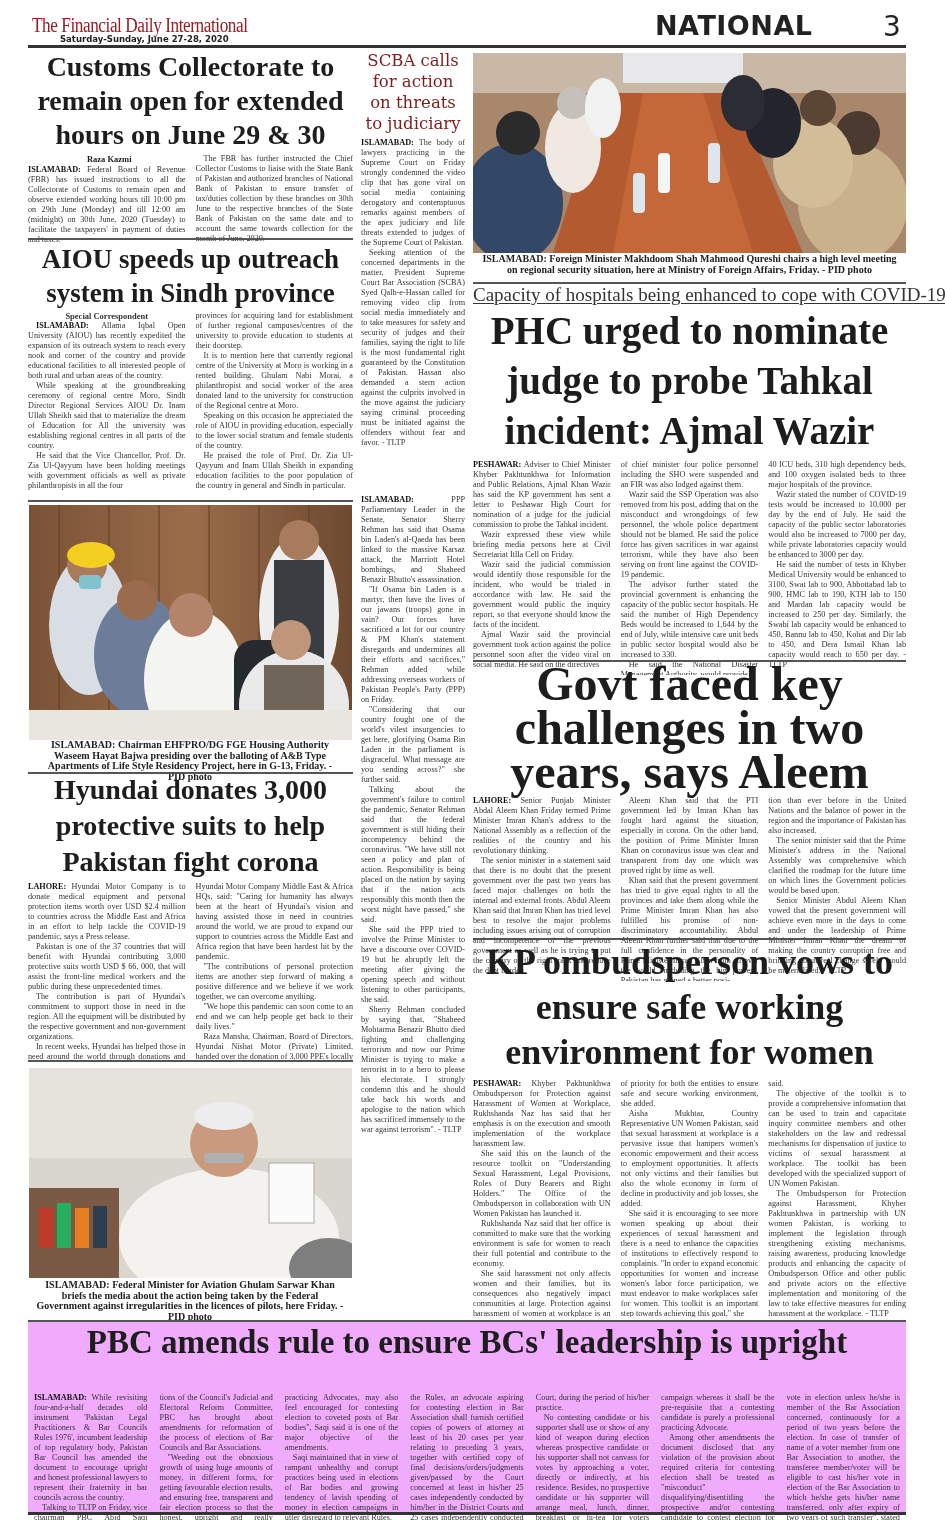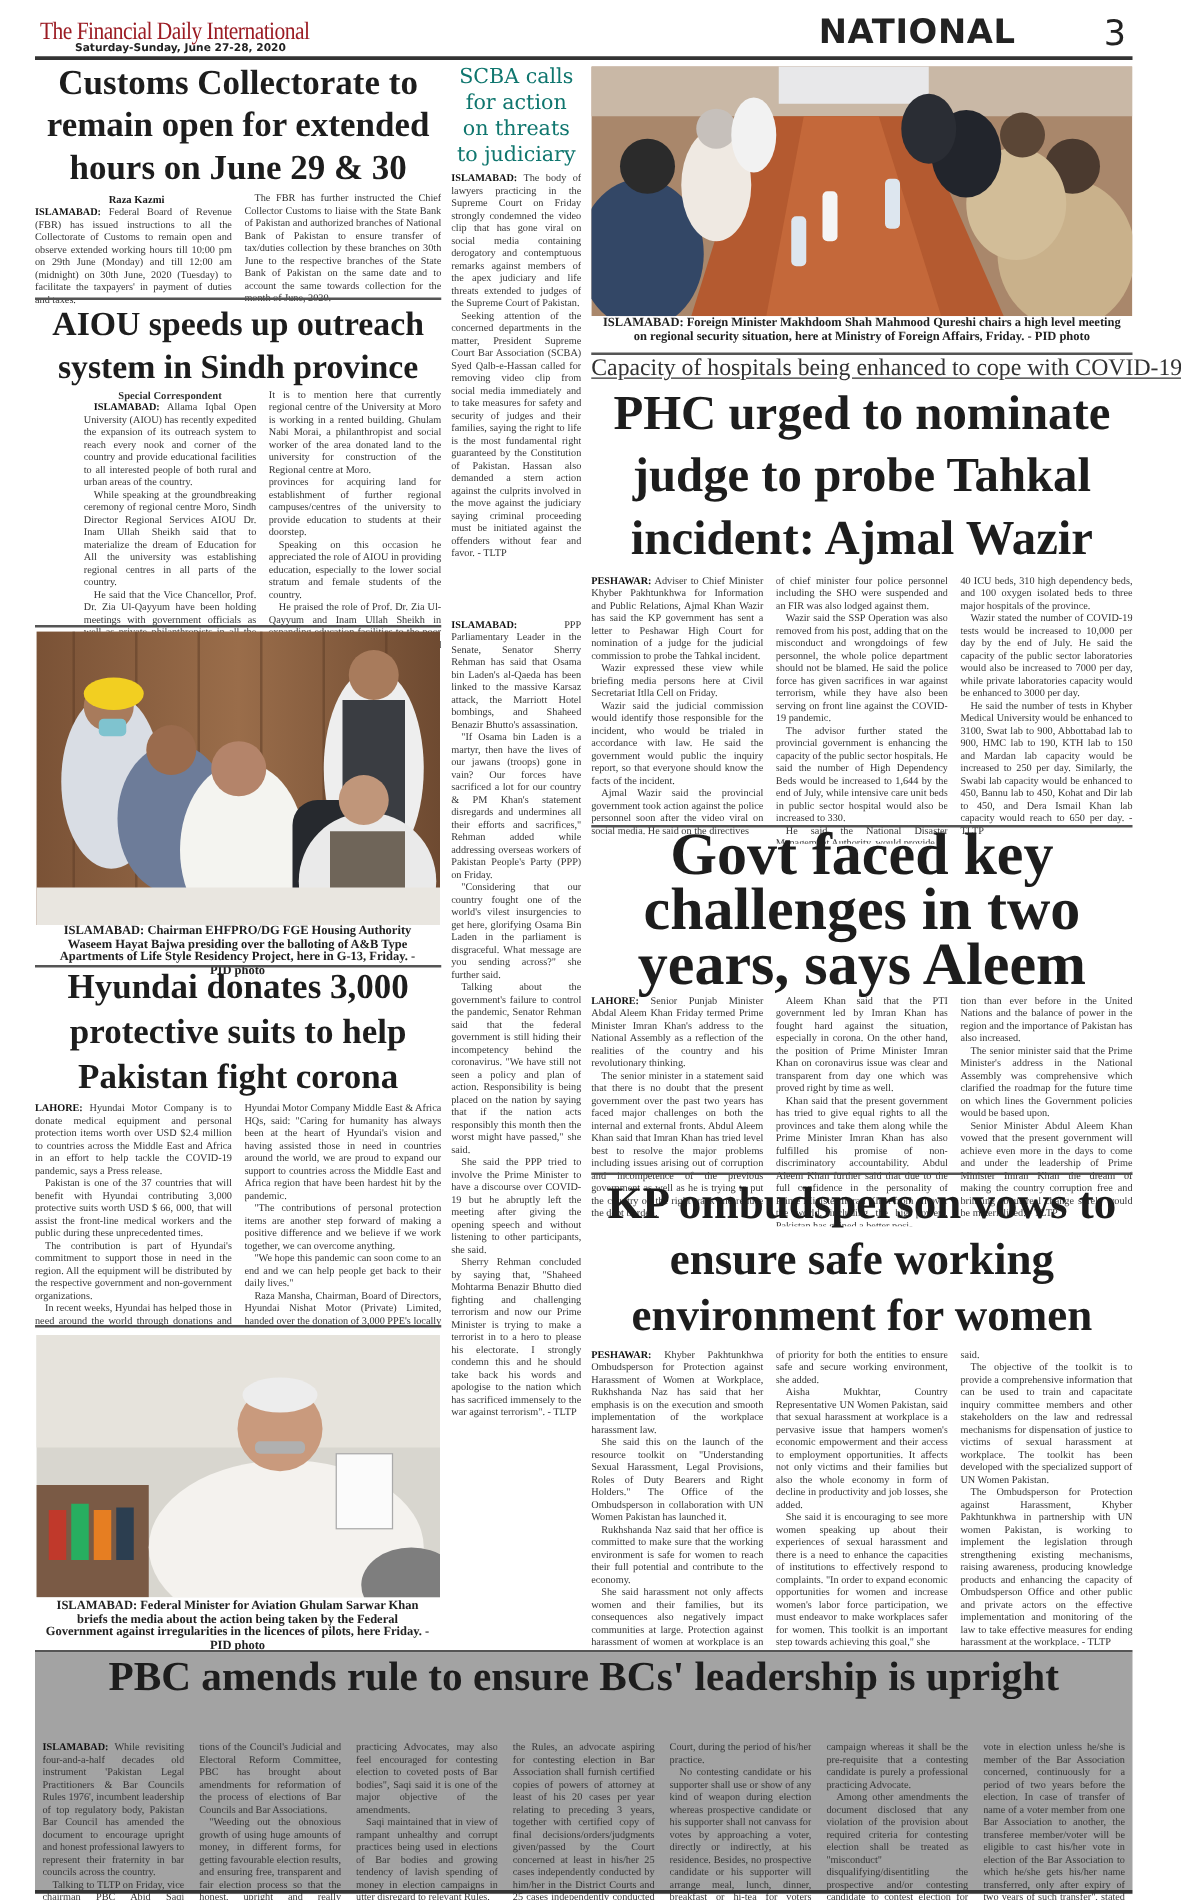--- a/index.html
+++ b/index.html
@@ -6,31 +6,31 @@
   html, body { width: 945px; height: 1520px; background: #ffffff; overflow: hidden; }
   body { font-family: "Liberation Serif", serif; color: #1a1a1a; position: relative; }
   .abs { position: absolute; }
   .masthead-title { left: 32px; top: 14px; font-size: 20px; color: #9b1b23; font-family: "Liberation Serif", serif; letter-spacing: -0.5px; transform: scaleX(0.86); transform-origin: left; white-space: nowrap; }
   .masthead-date { left: 60px; top: 34px; font-size: 8.5px; font-weight: bold; font-family: "DejaVu Sans", sans-serif; color: #222; white-space: nowrap; }
   .section-label { left: 655px; top: 10px; font-size: 27px; font-family: "DejaVu Sans", sans-serif; font-weight: bold; color: #222; letter-spacing: 0.5px; }
   .page-num { left: 883px; top: 10px; font-size: 28px; font-family: "DejaVu Sans", sans-serif; color: #222; }
   .rule-top { left: 28px; top: 45px; width: 878px; height: 3px; background: #333; }
   .rule { background: #555; height: 2px; }
   .hl { font-weight: bold; text-align: center; line-height: 1.16; color: #1d1d1d; font-family: "Liberation Serif", serif; }
-  .hl-side { font-weight: normal; text-align: center; color: #0f766e; font-family: "DejaVu Serif", serif; }
+  .hl-side { font-weight: normal; text-align: center; color: #7f1d1d; font-family: "DejaVu Serif", serif; }
   .byline { font-weight: bold; font-size: 8.5px; text-align: center; }
   .cols { display: flex; gap: 10px; }
   .col { flex: 1; font-size: 8.2px; line-height: 10px; text-align: justify; color: #333; overflow: hidden; }
   .col p { text-indent: 8px; }
   .col p:first-child { text-indent: 0; }
   .dateline { font-weight: bold; color: #111; }
   .caption { font-weight: bold; font-size: 10px; text-align: center; line-height: 10.5px; color: #222; }
   .photo { overflow: hidden; }
   .kicker { font-size: 19px; text-align: center; text-decoration: underline; text-underline-offset: 2px; color: #333; white-space: nowrap; }
-  .pbc-box { background: #a3a3a3; }
+  .pbc-box { background: #f0abfc; }
 </style>
 </head>
 <body>
 
 <div class="abs masthead-title">The Financial Daily International</div>
 <div class="abs masthead-date">Saturday-Sunday, June 27-28, 2020</div>
 <div class="abs section-label">NATIONAL</div>
 <div class="abs page-num">3</div>
 <div class="abs rule-top"></div>
 
@@ -43,30 +43,30 @@
     </div>
     <div class="col" style="margin-top:-11px;">
       <p style="text-indent:8px"><span>The FBR has further instructed the Chief Collector Customs to liaise with the State Bank of Pakistan and authorized branches of National Bank of Pakistan to ensure transfer of tax/duties collection by these branches on 30th June to the respective branches of the State Bank of Pakistan on the same date and to account the same towards collection for the month of June, 2020.</span></p>
     </div>
   </div>
 </div>
 <div class="abs rule" style="left:28px; top:238px; width:325px;"></div>
 
 <div class="abs" style="left:28px; top:242px; width:325px; height:250px;">
   <div class="hl" style="font-size:27px; line-height:34px;">AIOU speeds up outreach system in Sindh province</div>
-  <div class="cols" style="margin-top:1px;margin-left:39px;">
+  <div class="cols" style="margin-top:1px;">
     <div class="col">
       <div class="byline">Special Correspondent</div>
       <p><span class="dateline">ISLAMABAD:</span> <span>Allama Iqbal Open University (AIOU) has recently expedited the expansion of its outreach system to reach every nook and corner of the country and provide educational facilities to all interested people of both rural and urban areas of the country.</span></p>
       <p>While speaking at the groundbreaking ceremony of regional centre Moro, Sindh Director Regional Services AIOU Dr. Inam Ullah Sheikh said that to materialize the dream of Education for All the university was establishing regional centres in all parts of the country.</p>
       <p>He said that the Vice Chancellor, Prof. Dr. Zia Ul-Qayyum have been holding meetings with government officials as well as private philanthropists in all the four</p>
     </div>
     <div class="col">
+      <p style="text-indent:0">provinces for acquiring land for establishment of further regional campuses/centres of the university to provide education to students at their doorstep.</p>
       <p>It is to mention here that currently regional centre of the University at Moro is working in a rented building. Ghulam Nabi Morai, a philanthropist and social worker of the area donated land to the university for construction of the Regional centre at Moro.</p>
-      <p style="text-indent:0">provinces for acquiring land for establishment of further regional campuses/centres of the university to provide education to students at their doorstep.</p>
       <p>Speaking on this occasion he appreciated the role of AIOU in providing education, especially to the lower social stratum and female students of the country.</p>
       <p>He praised the role of Prof. Dr. Zia Ul-Qayyum and Inam Ullah Sheikh in expanding education facilities to the poor population of the country in general and Sindh in particular.</p>
     </div>
   </div>
 </div>
 <div class="abs rule" style="left:28px; top:500px; width:325px;"></div>
 
 <div class="abs photo" style="left:29px; top:505px; width:323px; height:235px;">
   <svg width="323" height="235" viewBox="0 0 323 235">
     <defs>

